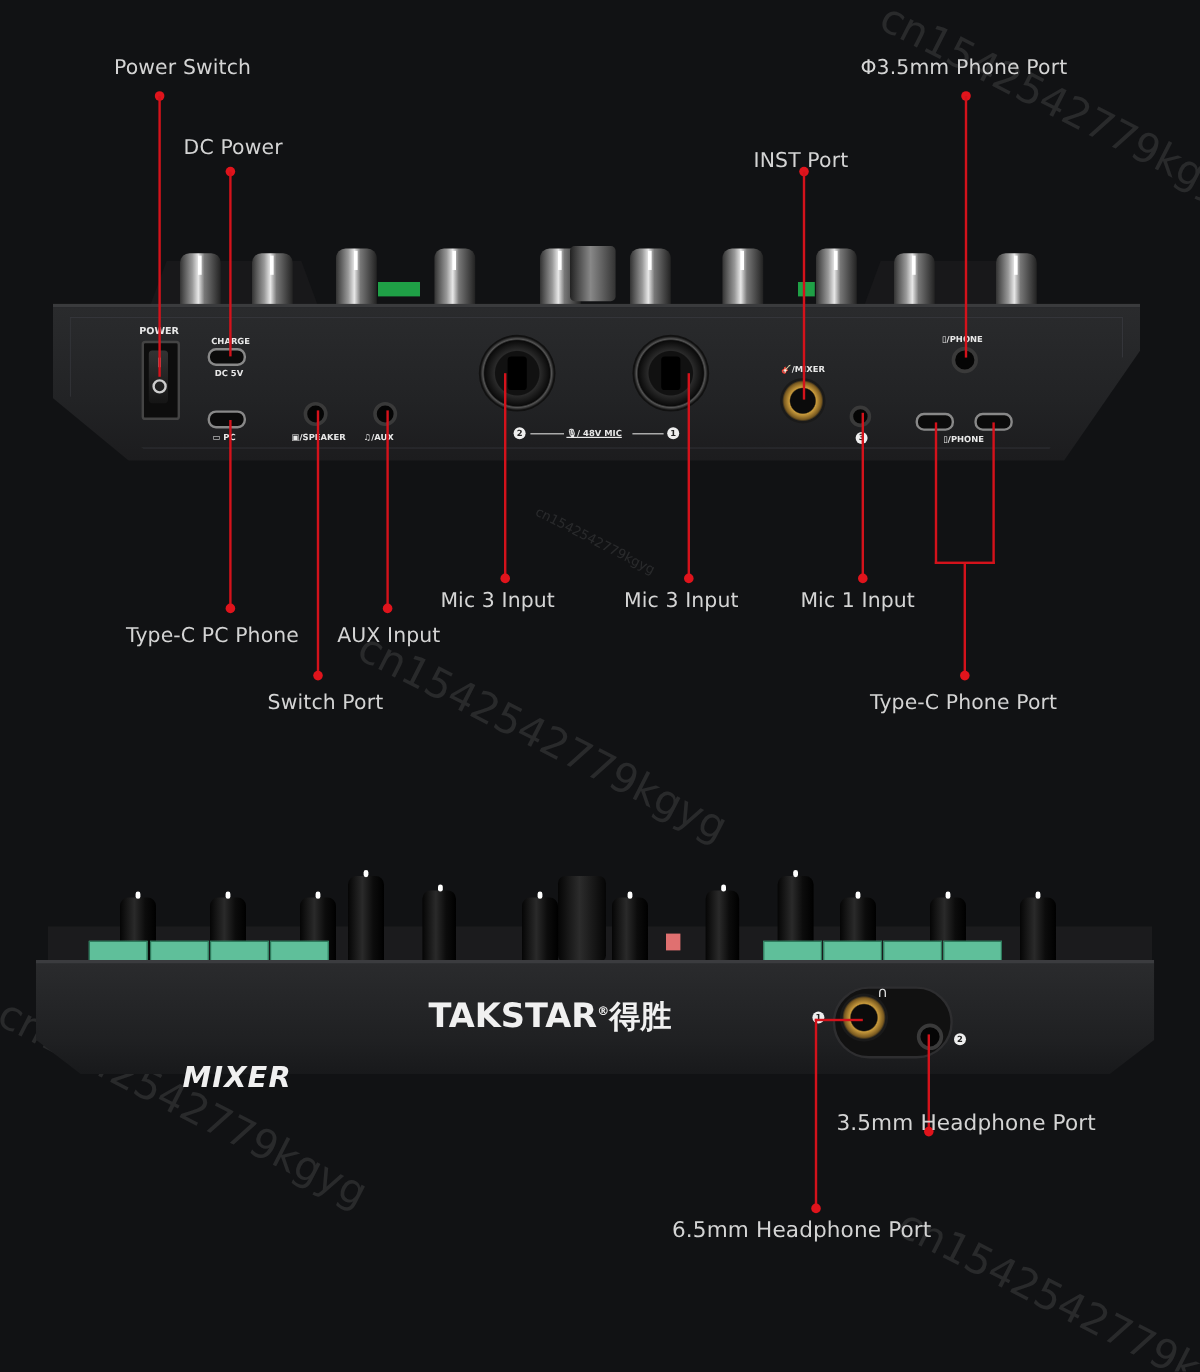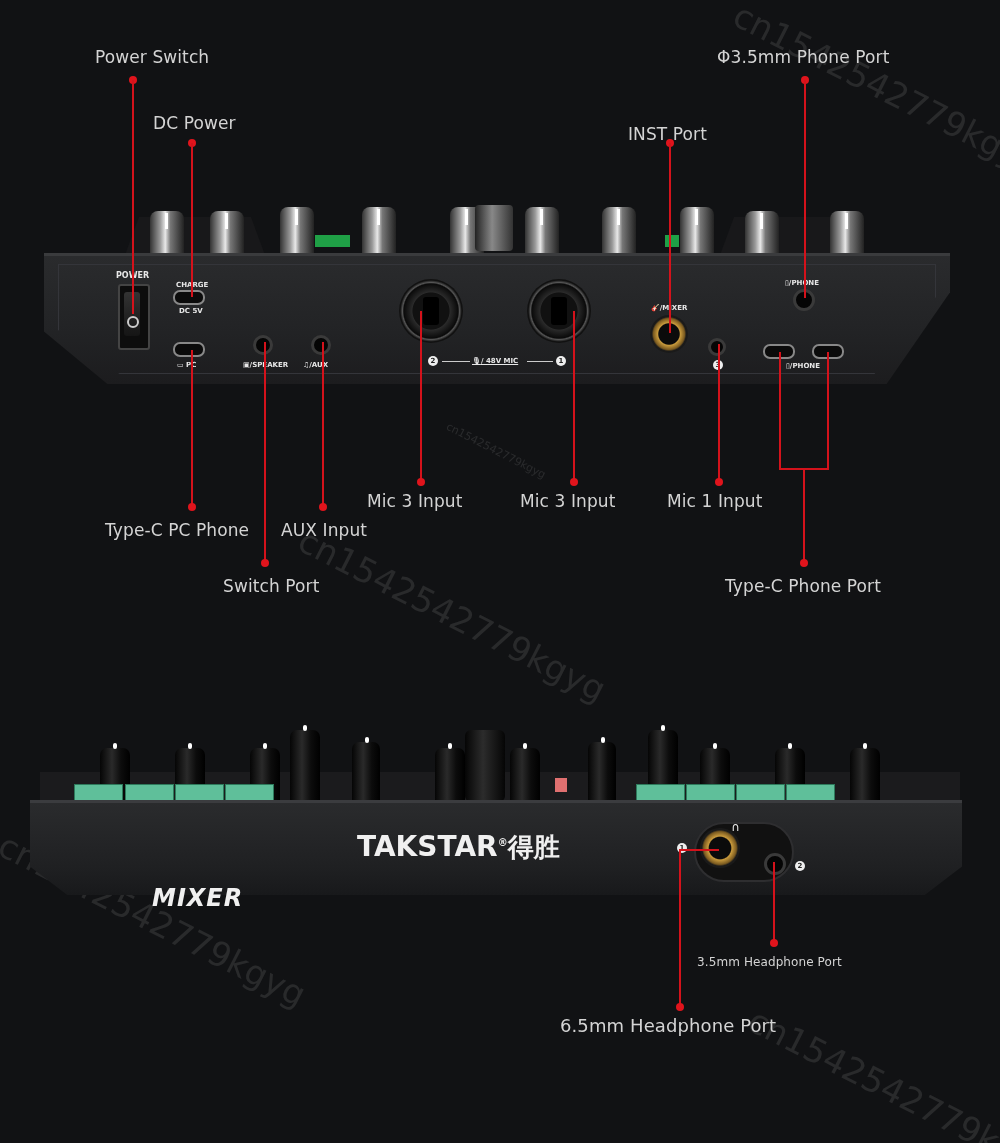--- a/index.html
+++ b/index.html
@@ -185,14 +185,14 @@
 <div class="abs" style="left:731px;top:820px;color:#e8e8e8;font-size:12px;">∩</div>
 <div class="numc" style="left:677px;top:843px;">1</div>
 <div class="numc" style="left:795px;top:861px;">2</div>
 
 <div class="line" style="left:679px;top:849px;width:40px;height:2px;"></div>
 <div class="line" style="left:679px;top:849px;width:2px;height:158px;"></div>
 <div class="dot" style="left:676px;top:1003px;"></div>
 <div class="line" style="left:773px;top:862px;width:2px;height:80px;"></div>
 <div class="dot" style="left:770px;top:939px;"></div>
 
-<div class="label" style="left:697px;top:955px;font-size:12px;">3.5mm Headphone Port</div>
+<div class="label" style="left:697px;top:926px;font-size:18px;">3.5mm Headphone Port</div>
 <div class="label" style="left:560px;top:1015px;font-size:18px;">6.5mm Headphone Port</div>
 
 </body></html>

